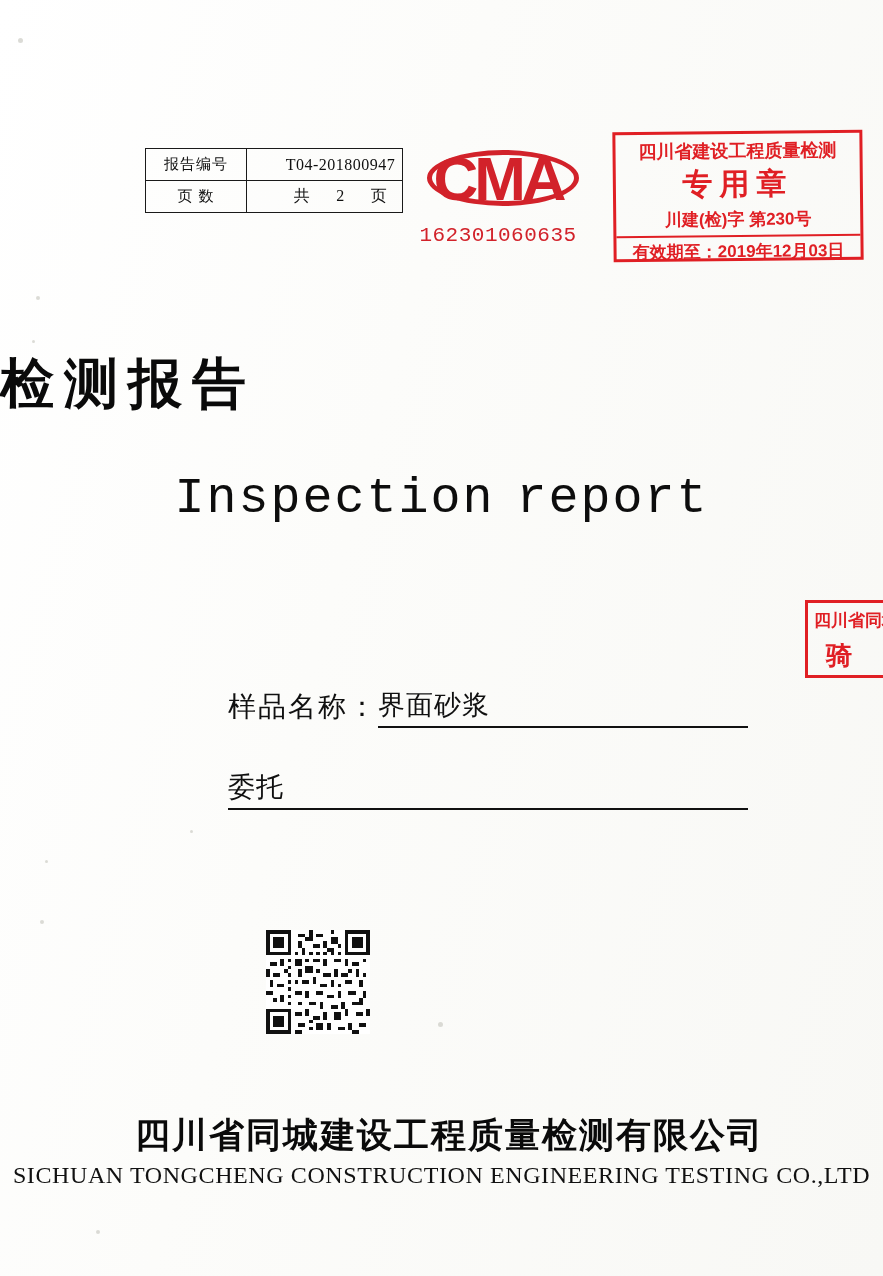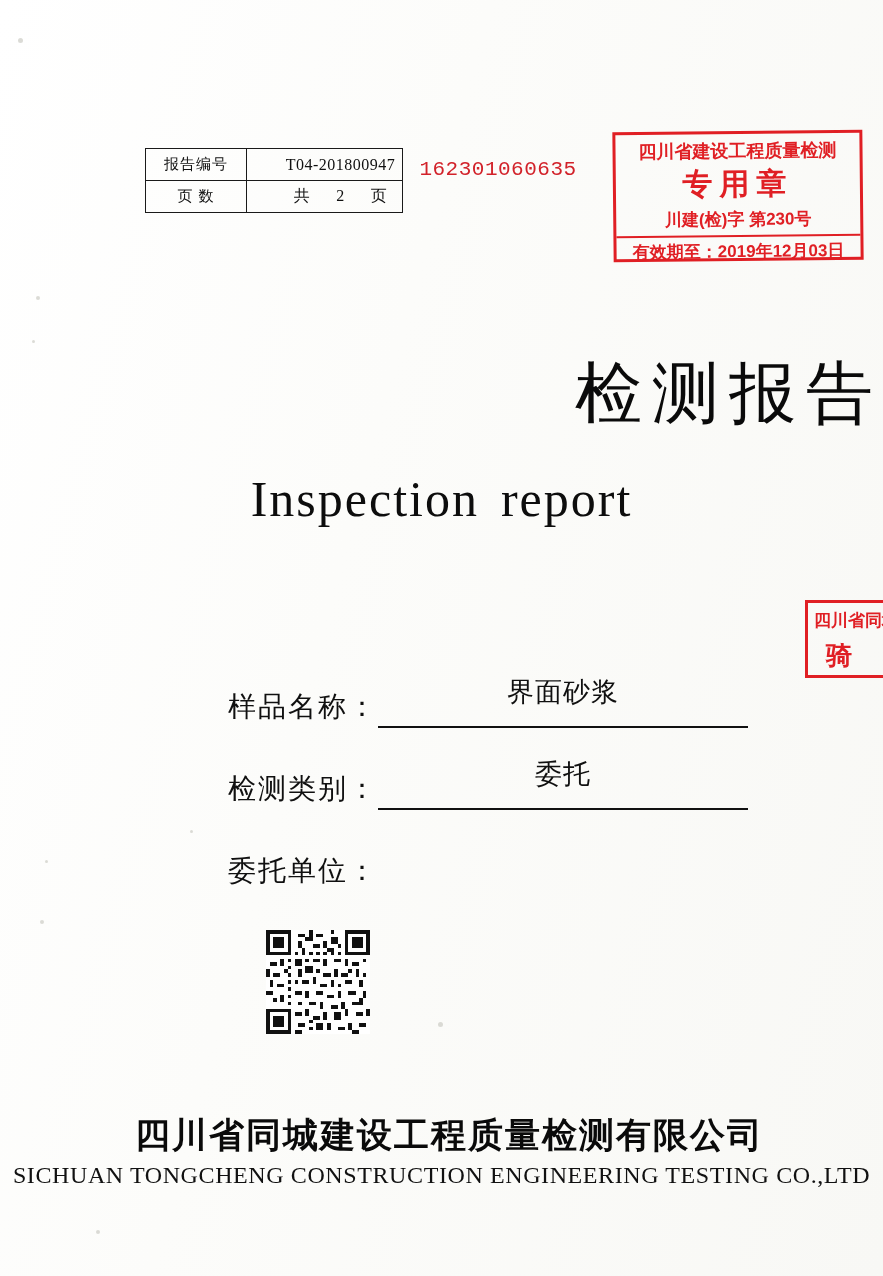--- a/index.html
+++ b/index.html
@@ -154,33 +154,33 @@
     overflow: hidden;
   }
   .edge-seal-l1 { font-size: 17px; font-weight: bold; margin-top: 6px; white-space: nowrap;}
   .edge-seal-l2 { font-size: 26px; font-weight: bold; margin-top: 6px; margin-left: 12px;}
 
   
   .title-cn {
     position: absolute;
     left: 0; right: 0;
     top: 348px;
-    text-align: right;
-    font-family: "Liberation Sans", sans-serif;
-    font-weight: normal;
-    font-size: 67px;
+    text-align: left;
+    font-family: "Liberation Sans", sans-serif;
+    font-weight: bold;
+    font-size: 54px;
     letter-spacing: 10px;
     color: #0a0a0a;
   }
   .title-en {
     position: absolute;
     left: 0; right: 0;
     top: 470px;
     text-align: center;
-    font-family: Liberation Serif, serif;
+    font-family: Liberation Mono, monospace;
     font-size: 50px;
     letter-spacing: 2px;
     color: #0d0d0d;
   }
   .title-en .gap { display: inline-block; width: 22px; }
 
   
   .fields {
     position: absolute;
     left: 228px;
@@ -197,25 +197,24 @@
     font-family: "Liberation Sans", sans-serif;
     font-size: 28px;
     letter-spacing: 2px;
     color: #101010;
     white-space: nowrap;
     padding-bottom: 2px;
   }
   .field-value {
     flex: 1;
     border-bottom: 2px solid #111;
-    text-align: center;
     font-family: "Liberation Sans", sans-serif;
     font-size: 27px;
     color: #101010;
-    padding-bottom: 16px;
+    padding-bottom: 3px;
     letter-spacing: 1px;
   }
   .field-value.wide { font-size: 26px; }
 
   
   .qr {
     position: absolute;
     left: 266px;
     top: 930px;
     width: 104px;
@@ -266,20 +265,24 @@
       <td class="value">T04-201800947</td>
     </tr>
     <tr>
       <td class="label">页    数</td>
       <td class="value pages-val"><span>共</span><span class="sp"></span><span>2</span><span class="sp"></span><span>页</span></td>
     </tr>
   </tbody>
     </table>
 
   <div class="cma">
+    <div class="cma-logo">
+      <div class="cma-ring"></div>
+      <span>CMA</span>
+    </div>
     <div class="cma-num">162301060635</div>
   </div>
 
   <div class="seal">
     <div class="seal-l1">四川省建设工程质量检测</div>
     <div class="seal-l2">专用章</div>
     <div class="seal-l3">川建(检)字 第230号</div>
     <div class="seal-l4">有效期至：2019年12月03日</div>
   </div>
 
@@ -292,25 +295,23 @@
   <div class="title-en">
     <span>Inspection</span><span class="gap"></span><span>report</span>
   </div>
 
   <div class="fields">
     <div class="field-row">
       <div class="field-label">样品名称：</div>
       <div class="field-value">界面砂浆</div>
     </div>
     <div class="field-row">
-      <div class="field-label">检测类别：</div>
       <div class="field-value">委托</div>
     </div>
     <div class="field-row">
-      <div class="field-label">委托单位：</div>
     </div>
   </div>
 
   <svg class="qr" viewBox="0 0 29 29" shape-rendering="crispEdges">
     <rect width="29" height="29" fill="#ffffff"></rect>
     <g fill="#111111">
 
       <rect x="0" y="0" width="7" height="1"></rect>
         <rect x="0" y="6" width="7" height="1"></rect>
       <rect x="0" y="0" width="1" height="7"></rect>

